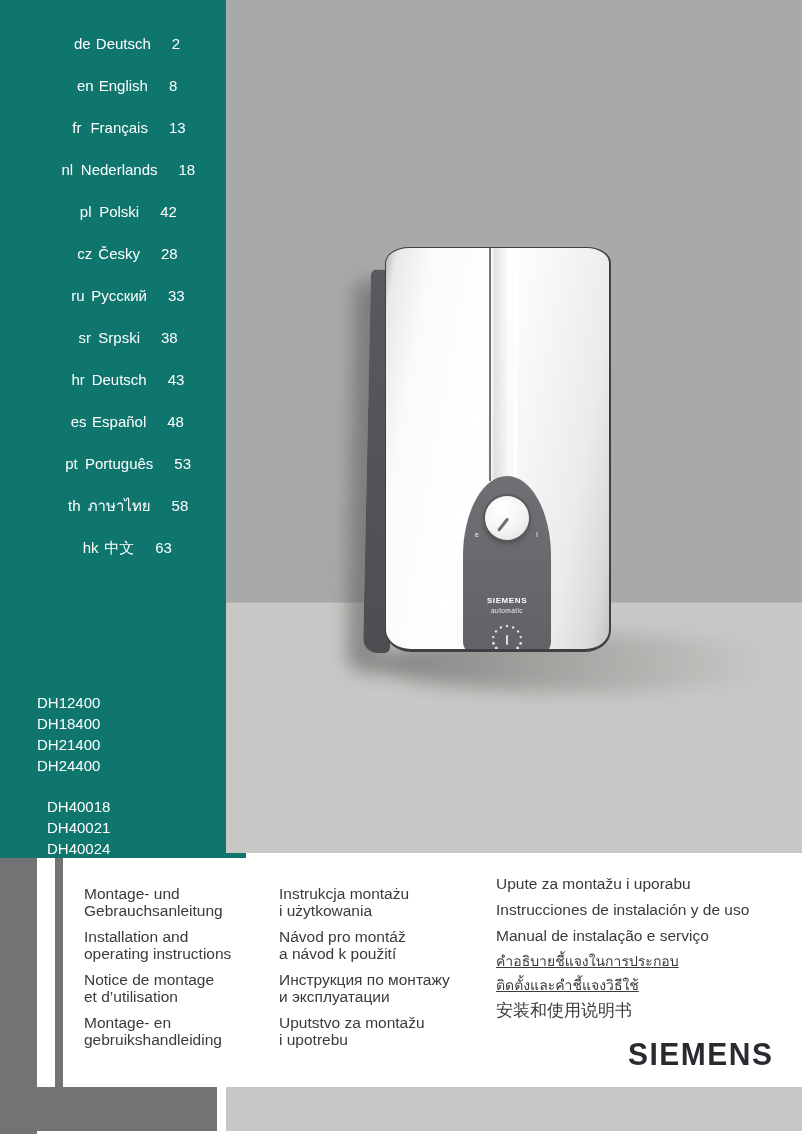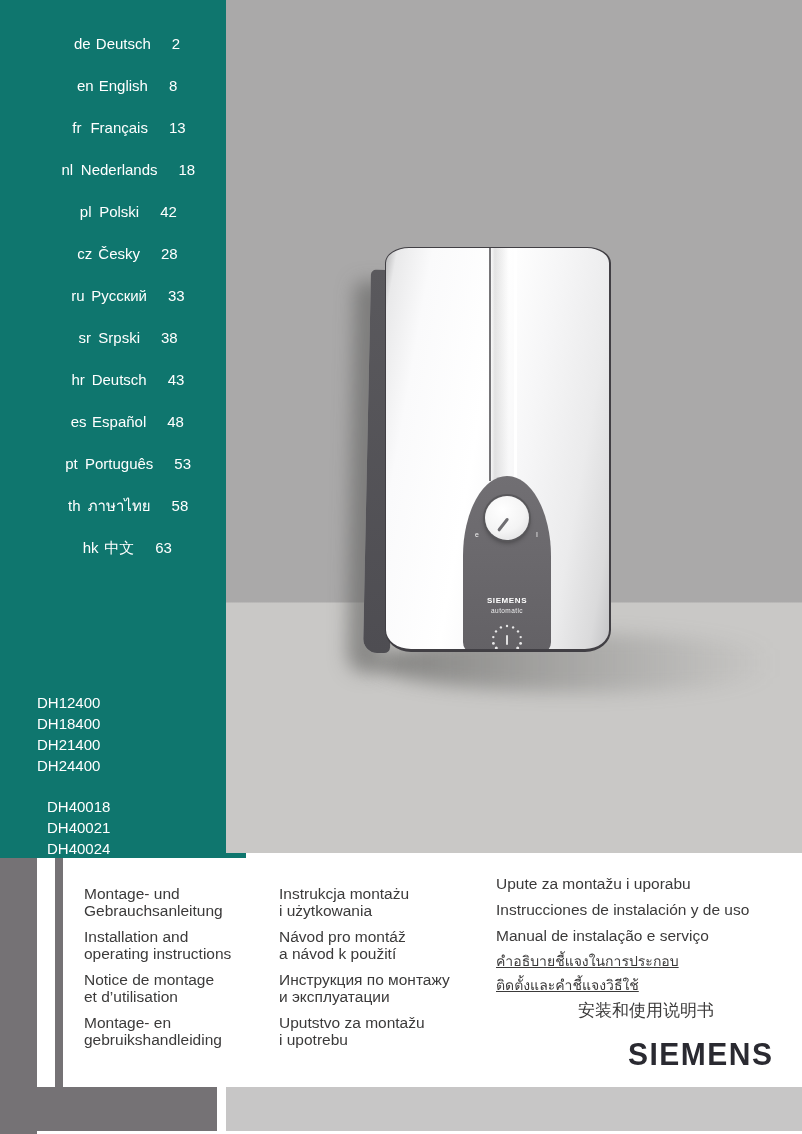--- a/index.html
+++ b/index.html
@@ -82,21 +82,21 @@
   .pod-dial{position:absolute; left:26px; top:144px;}
   
   .titles{position:absolute; top:885px; color:#3b3a3a; font-size:15.5px; line-height:17px;}
   .titles .entry{margin-bottom:9px;}
   .titles .entry span{display:block;}
   .col-1{left:84px; width:195px;}
   .col-2{left:279px; width:215px;}
   .col-3{left:496px; top:871px; width:300px; font-size:15.5px;}
   .col-3 .line{line-height:26px;}
   .col-3 .line-thai{line-height:24px; font-size:14px;text-decoration:underline;}
-  .col-3 .line-zh{line-height:28px; font-size:17px;text-align:center;}
+  .col-3 .line-zh{line-height:28px; font-size:17px;}
   .siemens-logo{
     position:absolute; left:628px; top:1038px; width:145px; text-align:right;
     font-size:30px; font-weight:700; letter-spacing:1.5px; color:#2a2a31;
     transform:scaleY(1.04);
   }
 </style>
 </head>
 <body>
 
 <div id="page">

